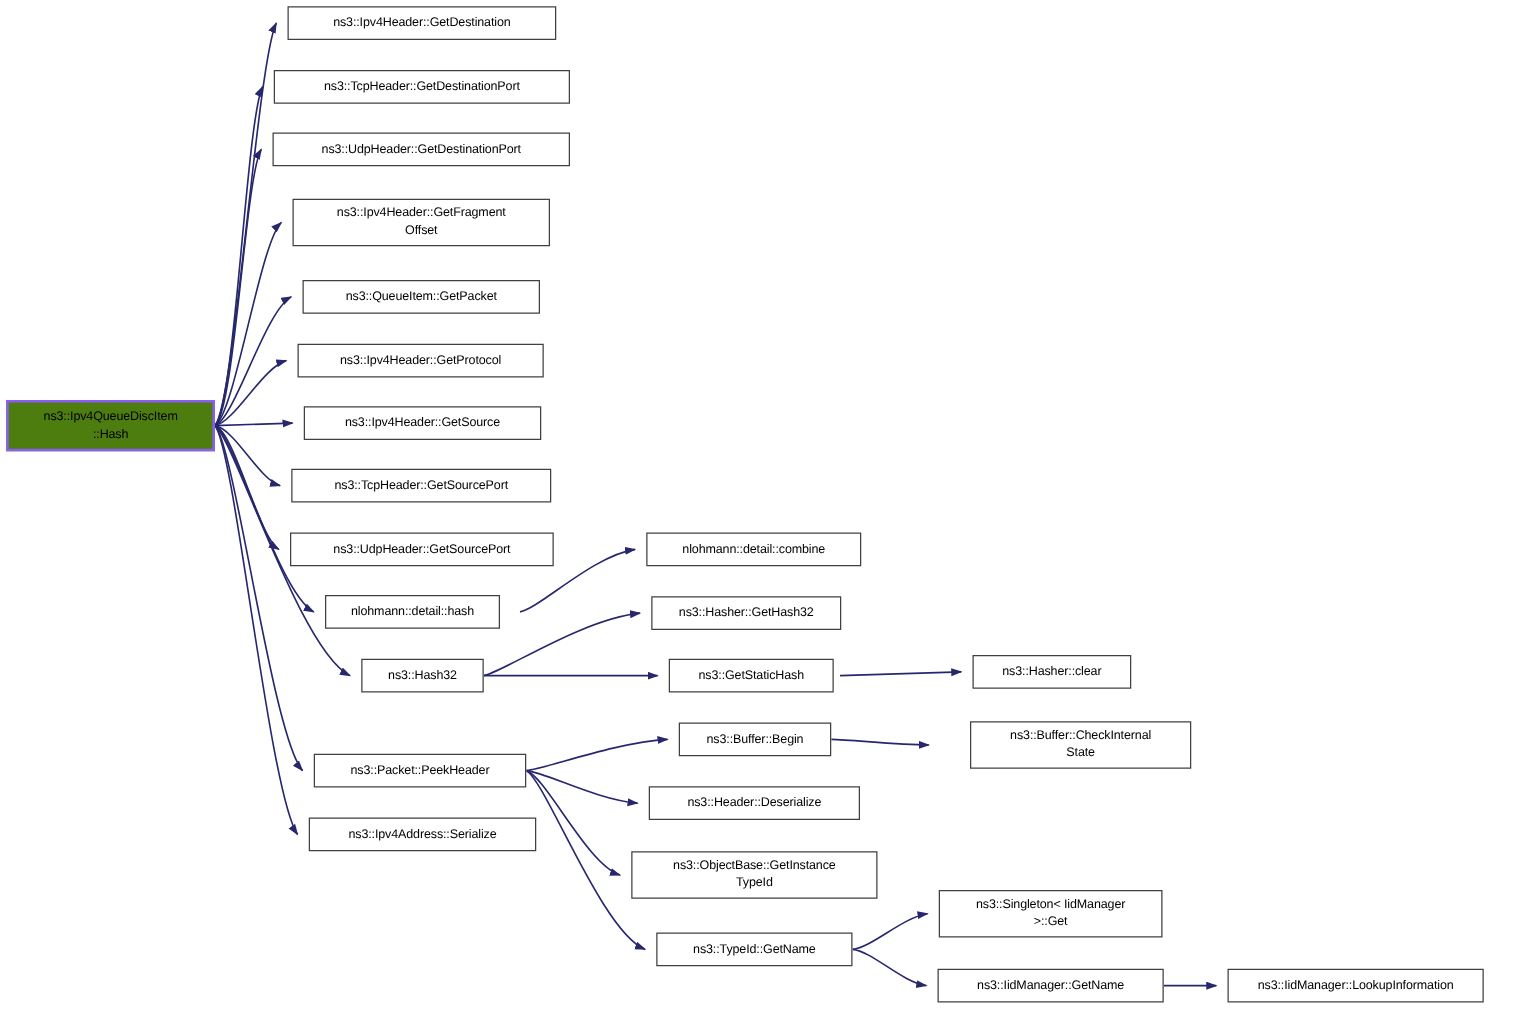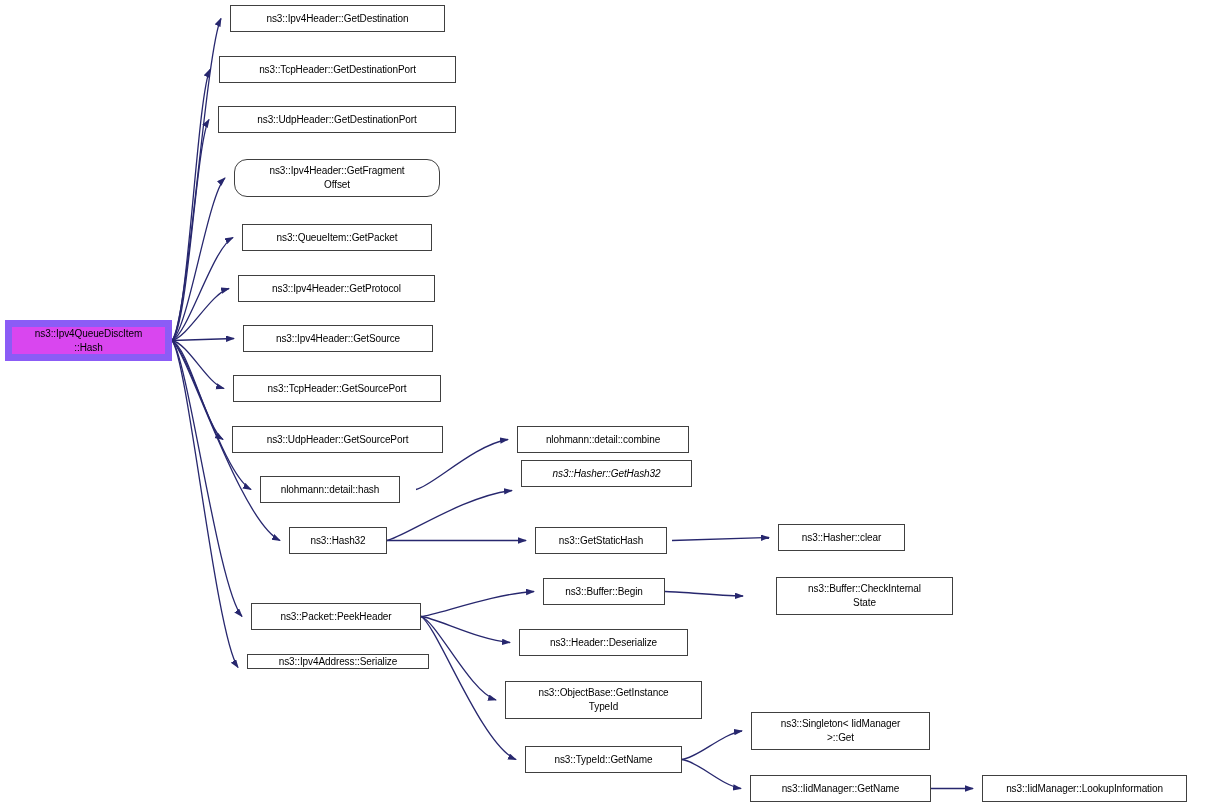--- a/index.html
+++ b/index.html
@@ -34,22 +34,22 @@
     line-height: 14px;
     display: flex;
     align-items: center;
     justify-content: center;
     text-align: center;
     white-space: pre-line;
     letter-spacing: -0.1px;
     z-index: 5;
   }
   .node.root {
-    background: #d946ef;
-    border: 7px solid #8b5cf6;
+    background: #4d7c0f;
+    border: 2px solid #8b5cf6;
   }
   .node .nlabel {
     display: block;
     width: 100%;
     padding: 0 4px;
     box-sizing: border-box;
   }
 </style>
 </head>
 <body>
@@ -88,33 +88,33 @@
         <path d="M682,759.5 C698,761.24 721.44,785.6 741,788.5" fill="none" stroke="#27276e" stroke-width="1.3" marker-end="url(#arrow)"></path>
         <path d="M931,788.5 L973,788.5" fill="none" stroke="#27276e" stroke-width="1.3" marker-end="url(#arrow)"></path>
       </g>
   </svg>
   <div id="node-layer">
       <div class="node root" style="left: 5px; top: 320px; width: 167px; height: 41px;"><span class="nlabel">ns3::Ipv4QueueDiscItem
 ::Hash</span></div>
       <div class="node" style="left: 230px; top: 5px; width: 215px; height: 27px;"><span class="nlabel">ns3::Ipv4Header::GetDestination</span></div>
       <div class="node" style="left: 219px; top: 56px; width: 237px; height: 27px;"><span class="nlabel">ns3::TcpHeader::GetDestinationPort</span></div>
       <div class="node" style="left: 218px; top: 106px; width: 238px; height: 27px;"><span class="nlabel">ns3::UdpHeader::GetDestinationPort</span></div>
-      <div class="node" style="left: 234px; top: 159px; width: 206px; height: 38px; border-radius: 13px;"><span class="nlabel">ns3::Ipv4Header::GetFragment
+      <div class="node" style="left: 234px; top: 159px; width: 206px; height: 38px;"><span class="nlabel">ns3::Ipv4Header::GetFragment
 Offset</span></div>
       <div class="node" style="left: 242px; top: 224px; width: 190px; height: 27px;"><span class="nlabel">ns3::QueueItem::GetPacket</span></div>
       <div class="node" style="left: 238px; top: 275px; width: 197px; height: 27px;"><span class="nlabel">ns3::Ipv4Header::GetProtocol</span></div>
       <div class="node" style="left: 243px; top: 325px; width: 190px; height: 27px;"><span class="nlabel">ns3::Ipv4Header::GetSource</span></div>
       <div class="node" style="left: 233px; top: 375px; width: 208px; height: 27px;"><span class="nlabel">ns3::TcpHeader::GetSourcePort</span></div>
       <div class="node" style="left: 232px; top: 426px; width: 211px; height: 27px; align-items: center;"><span class="nlabel">ns3::UdpHeader::GetSourcePort</span></div>
       <div class="node" style="left: 260px; top: 476px; width: 140px; height: 27px; text-align: center;"><span class="nlabel">nlohmann::detail::hash</span></div>
       <div class="node" style="left: 289px; top: 527px; width: 98px; height: 27px;"><span class="nlabel">ns3::Hash32</span></div>
       <div class="node" style="left: 251px; top: 603px; width: 170px; height: 27px;"><span class="nlabel">ns3::Packet::PeekHeader</span></div>
-      <div class="node" style="left: 247px; top: 654px; width: 182px; height: 15px;"><span class="nlabel">ns3::Ipv4Address::Serialize</span></div>
+      <div class="node" style="left: 247px; top: 654px; width: 182px; height: 27px;"><span class="nlabel">ns3::Ipv4Address::Serialize</span></div>
       <div class="node" style="left: 517px; top: 426px; width: 172px; height: 27px;"><span class="nlabel">nlohmann::detail::combine</span></div>
-      <div class="node" style="left: 521px; top: 460px; width: 171px; height: 27px; font-style: italic;"><span class="nlabel">ns3::Hasher::GetHash32</span></div>
+      <div class="node" style="left: 521px; top: 477px; width: 152px; height: 27px;"><span class="nlabel">ns3::Hasher::GetHash32</span></div>
       <div class="node" style="left: 535px; top: 527px; width: 132px; height: 27px;"><span class="nlabel">ns3::GetStaticHash</span></div>
       <div class="node" style="left: 543px; top: 578px; width: 122px; height: 27px;"><span class="nlabel">ns3::Buffer::Begin</span></div>
       <div class="node" style="left: 519px; top: 629px; width: 169px; height: 27px;"><span class="nlabel">ns3::Header::Deserialize</span></div>
       <div class="node" style="left: 505px; top: 681px; width: 197px; height: 38px;"><span class="nlabel">ns3::ObjectBase::GetInstance
 TypeId</span></div>
       <div class="node" style="left: 525px; top: 746px; width: 157px; height: 27px;"><span class="nlabel">ns3::TypeId::GetName</span></div>
       <div class="node" style="left: 778px; top: 524px; width: 127px; height: 27px;"><span class="nlabel">ns3::Hasher::clear</span></div>
       <div class="node" style="left: 776px; top: 577px; width: 177px; height: 38px;"><span class="nlabel">ns3::Buffer::CheckInternal
 State</span></div>
       <div class="node" style="left: 751px; top: 712px; width: 179px; height: 38px; justify-content: flex-end;"><span class="nlabel">ns3::Singleton&lt; IidManager

